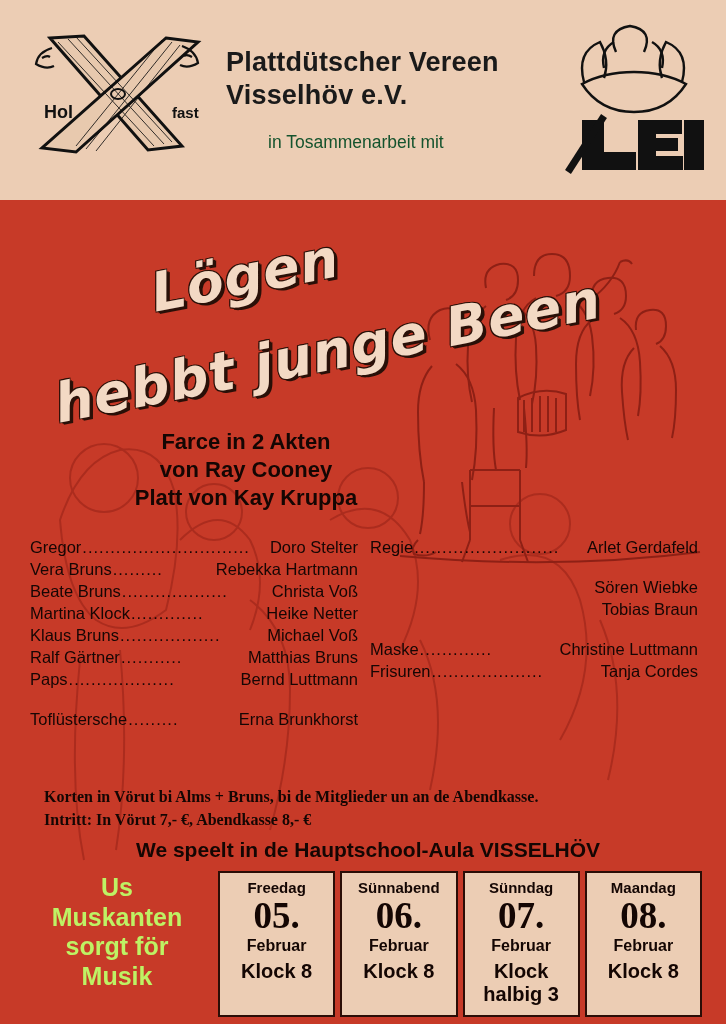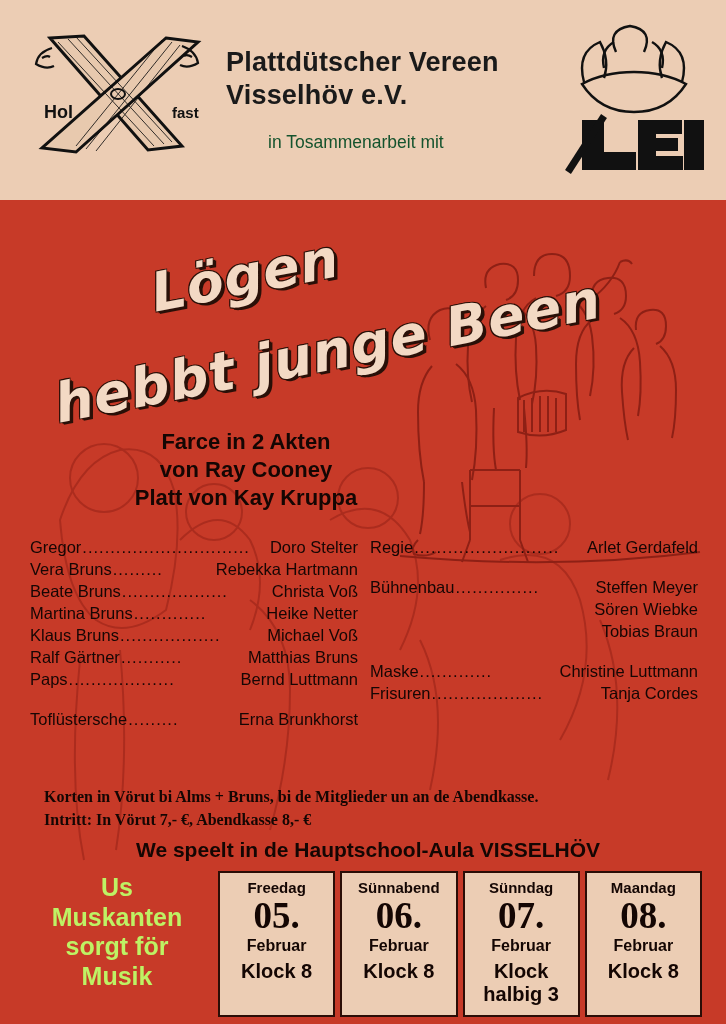--- a/index.html
+++ b/index.html
@@ -377,21 +377,21 @@
           <span class="cast-role">Vera Bruns</span>
           <span class="cast-dots">.........</span>
           <span class="cast-name">Rebekka Hartmann</span>
         </div>
         <div class="cast-row">
           <span class="cast-role">Beate Bruns</span>
           <span class="cast-dots">...................</span>
           <span class="cast-name">Christa Voß</span>
         </div>
         <div class="cast-row">
-          <span class="cast-role">Martina Bruns</span>
+          <span class="cast-role">Martina Klock</span>
           <span class="cast-dots">.............</span>
           <span class="cast-name">Heike Netter</span>
         </div>
         <div class="cast-row">
           <span class="cast-role">Klaus Bruns</span>
           <span class="cast-dots">..................</span>
           <span class="cast-name">Michael Voß</span>
         </div>
         <div class="cast-row">
           <span class="cast-role">Ralf Gärtner</span>
@@ -411,25 +411,20 @@
         </div>
       </div>
 
       <div class="cast-col">
         <div class="cast-row">
           <span class="cast-role">Regie</span>
           <span class="cast-dots">..........................</span>
           <span class="cast-name">Arlet Gerdafeld</span>
         </div>
         <div class="cast-spacer"></div>
-        <div class="cast-row">
-          <span class="cast-role">Bühnenbau</span>
-          <span class="cast-dots">...............</span>
-          <span class="cast-name">Steffen Meyer</span>
-        </div>
         <div class="cast-row plain">
           <span class="cast-name">Sören Wiebke</span>
         </div>
         <div class="cast-row plain">
           <span class="cast-name">Tobias Braun</span>
         </div>
         <div class="cast-spacer"></div>
         <div class="cast-row">
           <span class="cast-role">Maske</span>
           <span class="cast-dots">.............</span>

